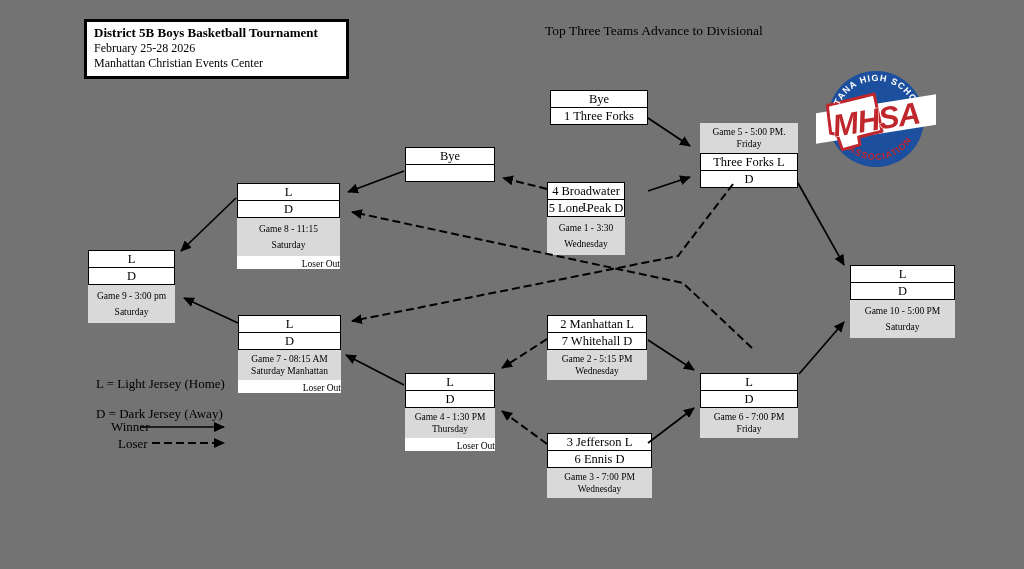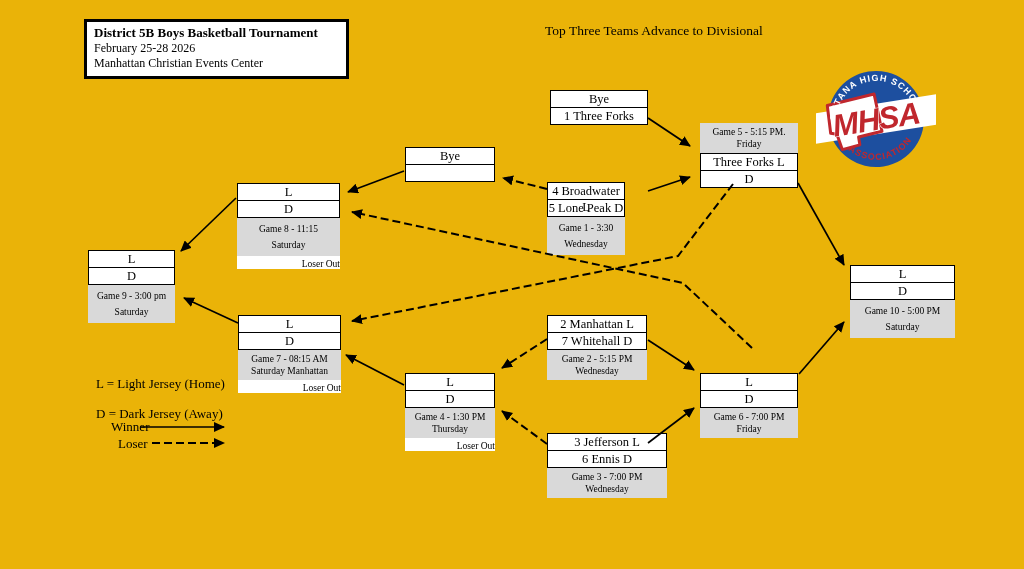--- a/index.html
+++ b/index.html
@@ -1,17 +1,17 @@
 <!DOCTYPE html>
 <html><head>
 <meta charset="utf-8">
 <style>
   html,body { margin:0; padding:0; background:#fff; }
   .stage {
-    position:relative; width:1024px; height:569px; background:#eab308;
+    position:relative; width:1024px; height:569px; background:#737373;
     font-family:"Liberation Serif", serif; color:#000; overflow:hidden;
   }
   
   .title-box {
     position:absolute; left:85px; top:20px; width:245px;
     border:2px solid #000; box-shadow:0 0 0 1px #000;
     background:#fff; padding:3px 7px 5px 7px;
   }
   .title-box .t1 { font-weight:bold; font-size:13px; line-height:16px; }
   .title-box .t2 { font-size:12px; line-height:15px; }
@@ -66,21 +66,21 @@
 
   <div class="gbox" style="left:550px; top:90px; width:98px;">
     <div class="rows">
       <div class="row">Bye</div>
       <div class="row">1 Three Forks</div>
     </div>
   </div>
 
   <div class="gbox" style="left:700px; top:123px; width:98px;">
     <div class="glabel">
-      <div>Game 5 - 5:15 PM.</div>
+      <div>Game 5 - 5:00 PM.</div>
       <div>Friday</div>
     </div>
     <div class="rows">
       <div class="row">Three Forks L</div>
       <div class="row">D</div>
     </div>
   </div>
 
   <div class="gbox" style="left:547px; top:182px; width:78px;">
     <div class="rows">
@@ -151,21 +151,21 @@
       <div class="row">L</div>
       <div class="row">D</div>
     </div>
     <div class="glabel">
       <div>Game 4 - 1:30 PM</div>
       <div>Thursday</div>
     </div>
     <div class="note">Loser Out</div>
   </div>
 
-  <div class="gbox" style="left:547px; top:433px; width:120px;">
+  <div class="gbox" style="left:547px; top:433px; width:105px;">
     <div class="rows">
       <div class="row">3 Jefferson L</div>
       <div class="row">6 Ennis D</div>
     </div>
     <div class="glabel">
       <div>Game 3 - 7:00 PM</div>
       <div>Wednesday</div>
     </div>
   </div>
 

